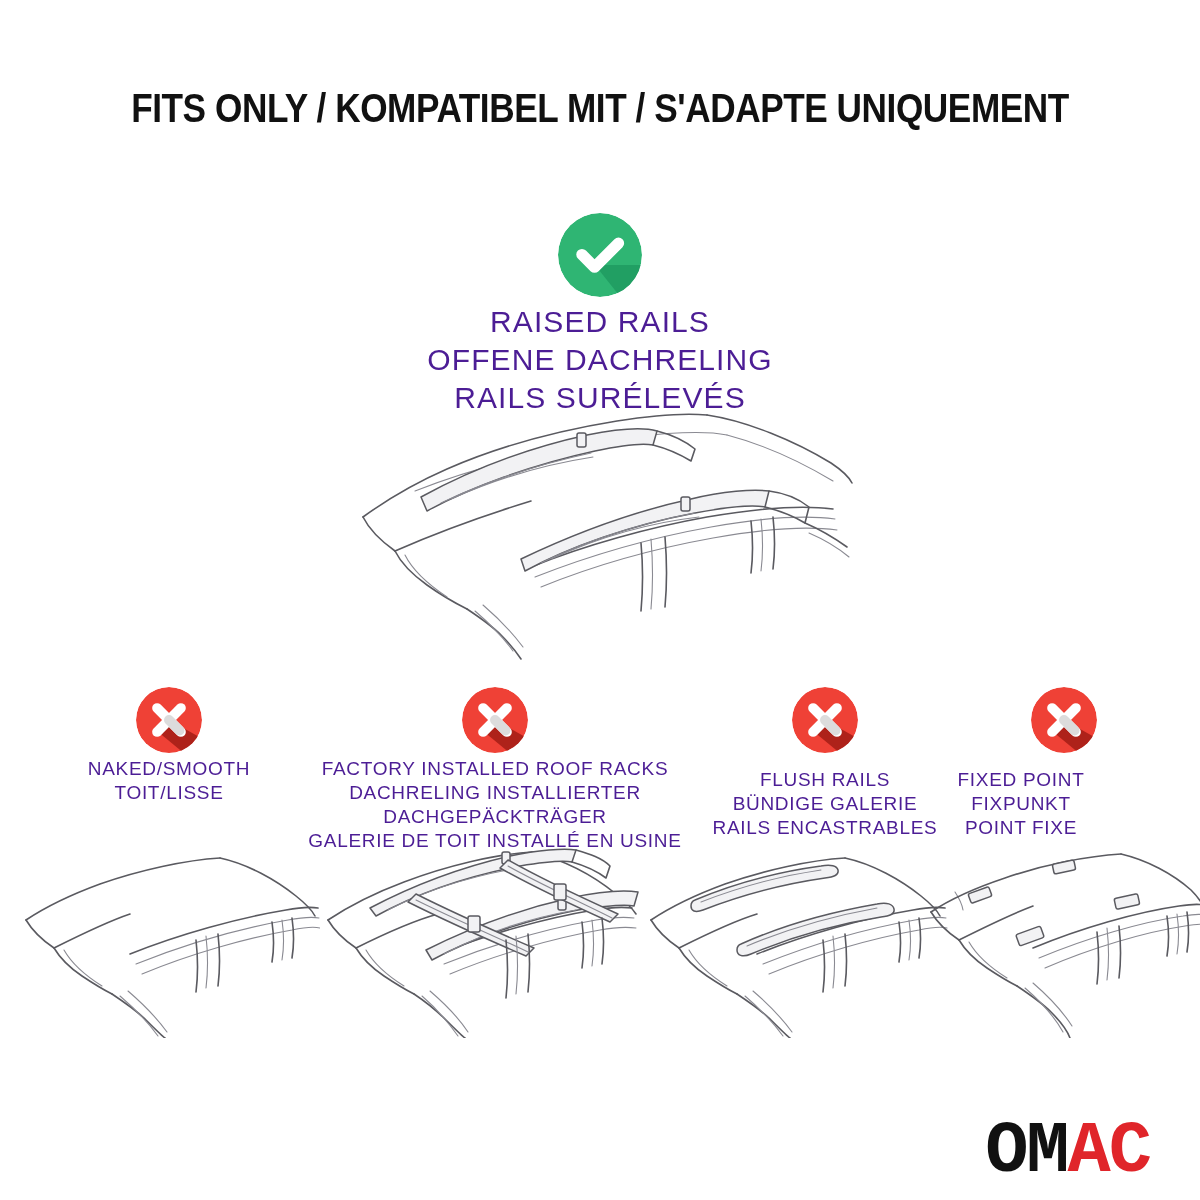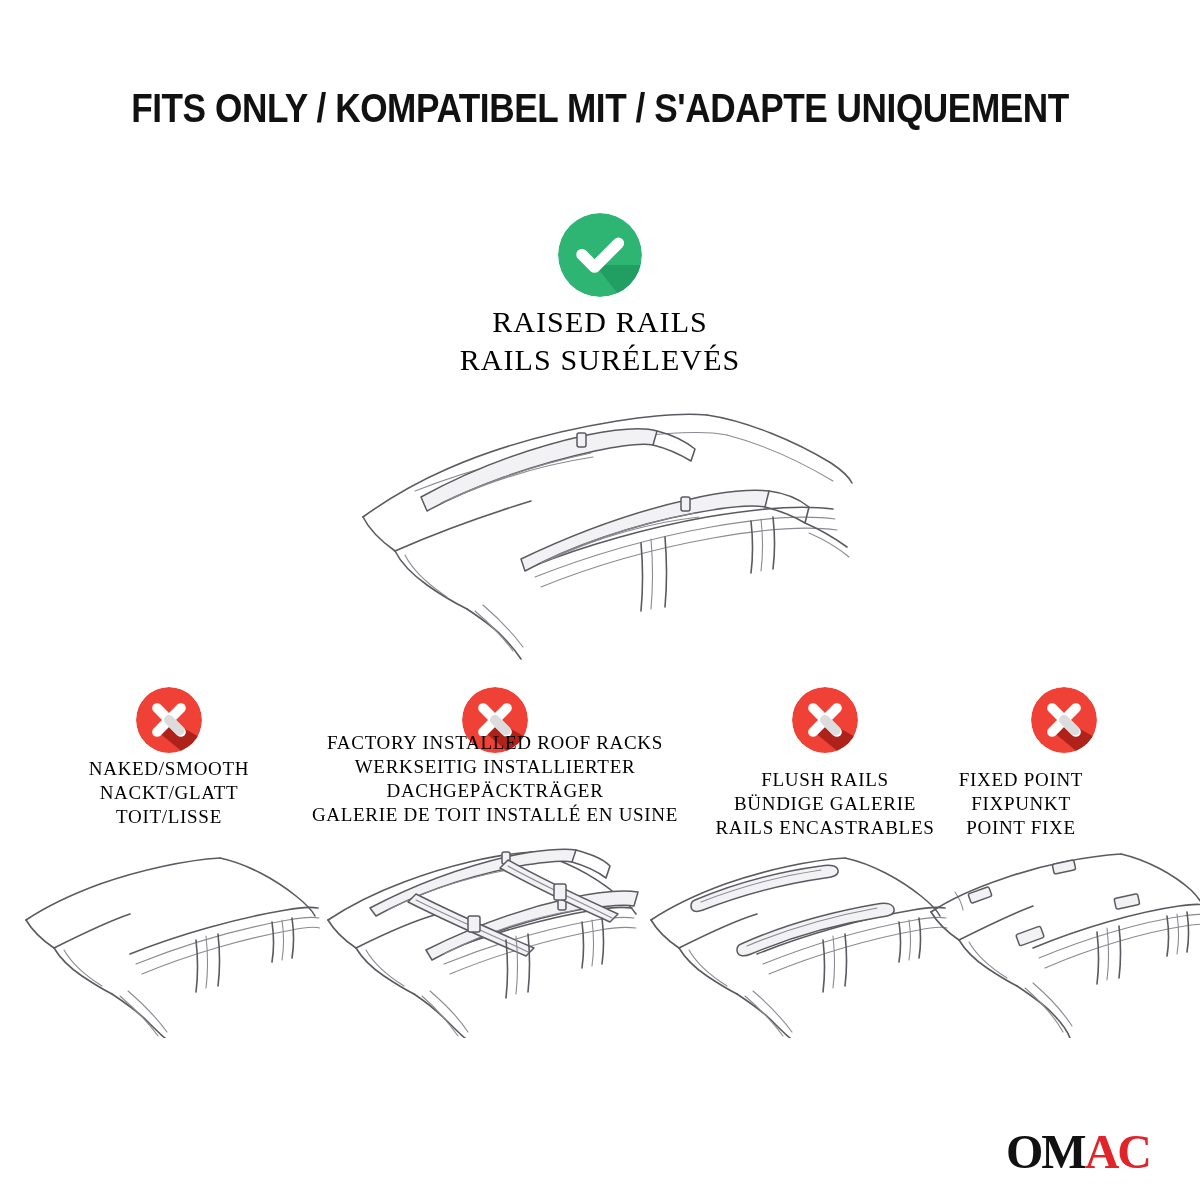--- a/index.html
+++ b/index.html
@@ -43,38 +43,38 @@
   .badge-ok   { left: 558px; top: 213px; width: 84px; height: 84px; }
   .badge-x1   { left: 136px; top: 687px; width: 66px; height: 66px; }
   .badge-x2   { left: 462px; top: 687px; width: 66px; height: 66px; }
   .badge-x3   { left: 792px; top: 687px; width: 66px; height: 66px; }
   .badge-x4   { left: 1031px; top: 687px; width: 66px; height: 66px; }
 
   
   .cap {
     position: absolute;
     text-align: center;
-    font-family: Liberation Serif, serif;
+    font-family: Liberation Sans, sans-serif;
     letter-spacing: 1.1px;
-    color: #000000;
+    color: #4c1d95;
   }
   .cap-main {
     left: 300px;
     top: 303px;
     width: 600px;
     font-size: 30px;
     line-height: 1.27;
   }
   .cap-sub {
     font-size: 19px;
     line-height: 1.26;
     letter-spacing: 0.7px;
   }
   .cap-s1 { left: 39px;  top: 757px; width: 260px; text-align: center; }
-  .cap-s2 { left: 300px; top: 731px; width: 390px; }
+  .cap-s2 { left: 300px; top: 757px; width: 390px; }
   .cap-s3 { left: 690px; top: 768px; width: 270px; }
   .cap-s4 { left: 906px; top: 768px; width: 230px; }
 
   
   .illu { position: absolute; }
   .illu svg { display: block; }
 
   .illu-main { left: 355px; top: 405px; width: 500px; height: 255px; }
   .illu-1 { left: 20px;  top: 848px; width: 300px; height: 190px; }
   .illu-2 { left: 320px; top: 828px; width: 340px; height: 210px; }
@@ -86,23 +86,23 @@
   .ink-fill { fill: #f2f2f4; stroke: #5a5a60; stroke-width: 1.5; stroke-linejoin: round; }
 
   
   .logo {
     position: absolute;
     left: 950px;
     top: 1122px;
     width: 200px;
     height: 60px;
     text-align: right;
-    font-family: Liberation Serif, serif;
+    font-family: Liberation Mono, monospace;
     font-weight: bold;
-    font-size: 48px;
+    font-size: 72px;
     letter-spacing: -2px;
     line-height: 60px;
   }
   .logo .om { color: #111111; }
   .logo .ac { color: #e0252a; }
 </style>
 </head>
 <body>
 
 <div class="title">FITS ONLY / KOMPATIBEL MIT / S'ADAPTE UNIQUEMENT</div>
@@ -110,20 +110,21 @@
 <div class="badge badge-ok">
   <svg viewBox="0 0 100 100" aria-hidden="true">
     <circle cx="50" cy="50" r="50" fill="#2fb573"></circle>
     <path d="M44 62 L100 62 L100 86 A50 50 0 0 1 72 97 Z" fill="#1f9b60" opacity="0.85"></path>
     <path d="M28.5 49.5 L43.5 64.5 L72 36" fill="none" stroke="#ffffff" stroke-width="13.5" stroke-linecap="round" stroke-linejoin="round"></path>
   </svg>
 </div>
 
 <div class="cap cap-main">
   <div>RAISED RAILS</div>
+  <div>OFFENE DACHRELING</div>
   <div>RAILS SURÉLEVÉS</div>
 </div>
 
 <div class="illu illu-main">
   <svg viewBox="0 0 500 255" aria-hidden="true">
 
     <path class="ink" d="M8 112 C30 96 60 78 92 64 C140 43 200 26 262 16 C300 10 330 8 352 10"></path>
     <path class="ink" d="M352 10 C392 16 440 36 476 58 C488 66 494 72 497 78"></path>
     <path class="ink" d="M8 112 C14 124 26 136 40 146"></path>
 
@@ -179,21 +180,20 @@
     <g stroke="#ffffff" stroke-width="15" stroke-linecap="round">
       <line x1="32" y1="32" x2="68" y2="68"></line>
       <line x1="68" y1="32" x2="32" y2="68"></line>
     </g>
     <line x1="50" y1="50" x2="66" y2="66" stroke="#dcdcdc" stroke-width="15" stroke-linecap="round"></line>
   </svg>
 </div>
 
 <div class="cap cap-sub cap-s1">
   <div>NAKED/SMOOTH</div>
-  <div>NACKT/GLATT</div>
   <div>TOIT/LISSE</div>
 </div>
 
 <div class="illu illu-1">
   <svg viewBox="0 0 300 190" aria-hidden="true">
     <path class="ink" d="M6 72 C24 60 50 47 80 36 C120 22 166 12 200 10"></path>
     <path class="ink" d="M200 10 C228 16 256 32 276 48 C286 56 292 62 295 68"></path>
     <path class="ink" d="M6 72 C12 82 22 92 34 100"></path>
     <path class="ink" d="M34 100 C40 110 50 120 62 128 C74 136 84 142 92 146"></path>
     <path class="ink-thin" d="M44 102 C52 116 66 128 82 138"></path>
@@ -222,21 +222,21 @@
     <g stroke="#ffffff" stroke-width="15" stroke-linecap="round">
       <line x1="32" y1="32" x2="68" y2="68"></line>
       <line x1="68" y1="32" x2="32" y2="68"></line>
     </g>
     <line x1="50" y1="50" x2="66" y2="66" stroke="#dcdcdc" stroke-width="15" stroke-linecap="round"></line>
   </svg>
 </div>
 
 <div class="cap cap-sub cap-s2">
   <div>FACTORY INSTALLED ROOF RACKS</div>
-  <div>WERKSEITIG INSTALLIERTER</div>
+  <div>DACHRELING INSTALLIERTER</div>
   <div>DACHGEPÄCKTRÄGER</div>
   <div>GALERIE DE TOIT INSTALLÉ EN USINE</div>
 </div>
 
 <div class="illu illu-2">
   <svg viewBox="0 0 340 210" aria-hidden="true">
 
     <path class="ink" d="M8 92 C26 80 52 66 84 54 C126 38 176 26 212 24"></path>
     <path class="ink" d="M212 24 C244 32 274 48 296 66 C306 74 312 80 316 86"></path>
     <path class="ink" d="M8 92 C14 102 24 112 36 120"></path>

